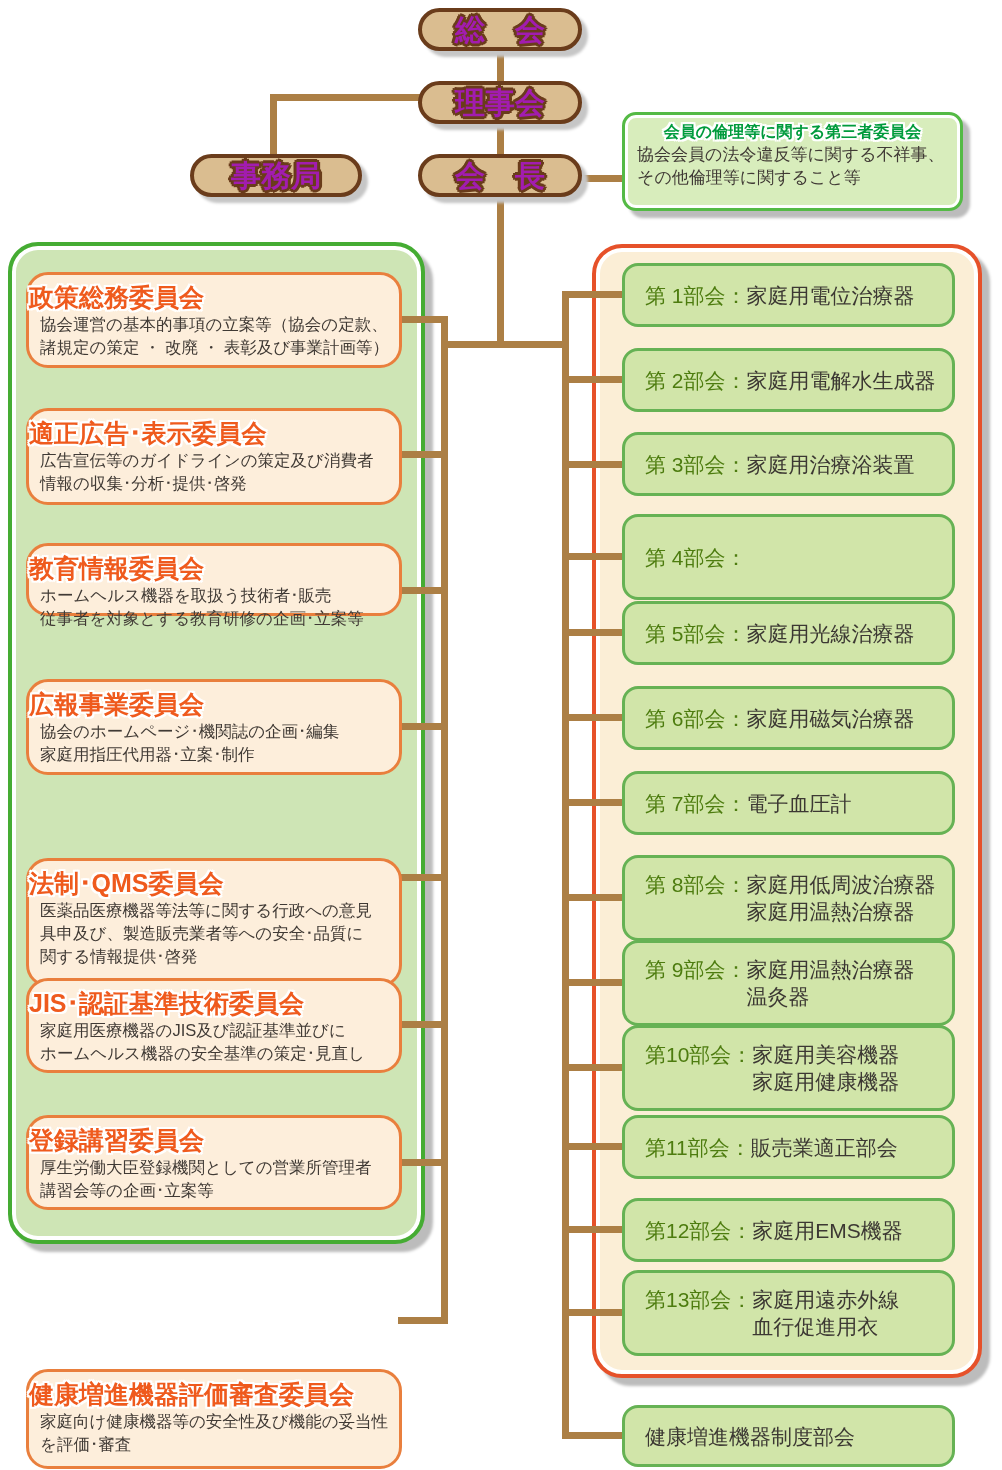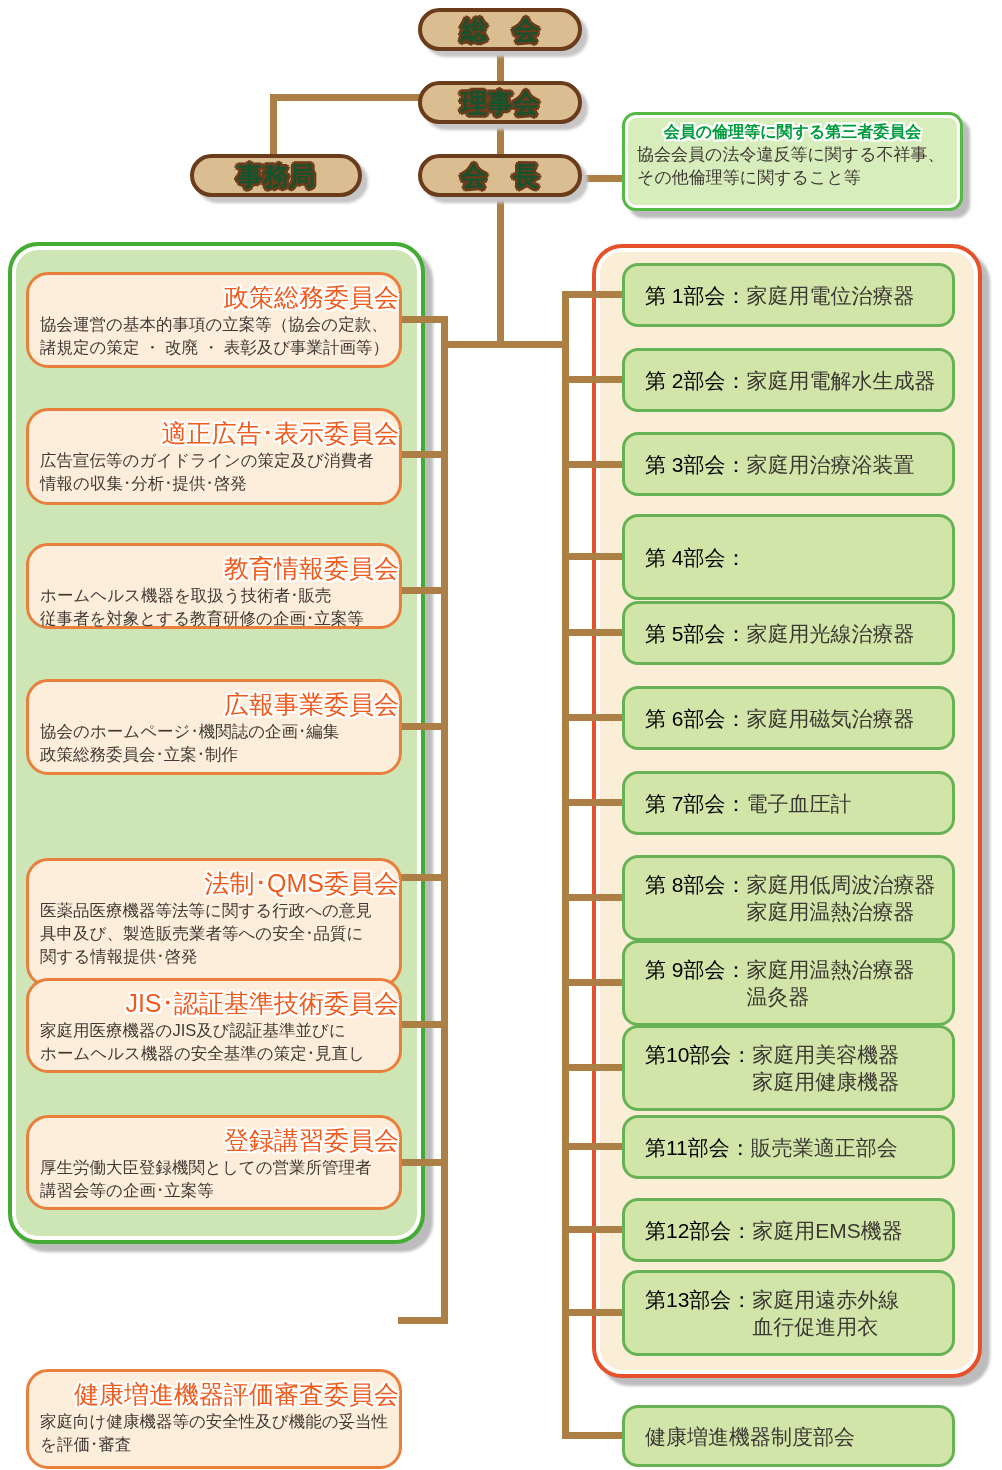--- a/index.html
+++ b/index.html
@@ -4,48 +4,48 @@
 <style>
   html,body{margin:0;padding:0;background:#fff;}
   .canvas{position:relative;width:1002px;height:1470px;background:#fff;overflow:hidden;
           font-family:"Liberation Sans","DejaVu Sans",sans-serif;}
   
   .ln{position:absolute;background:#ac7f45;}
   
   .pill{position:absolute;height:43px;background:#dabd90;border:4px solid #6a3c1b;border-radius:24px;
         box-sizing:border-box;display:flex;align-items:center;justify-content:center;
         box-shadow:6px 6px 3px #c6c6c6;}
-  .pill-txt{color:#14532d;font-size:26px;font-weight:bold;line-height:1;
+  .pill-txt{color:#a21caf;font-size:30px;font-weight:bold;line-height:1;
         text-shadow:-2px -2px 0 #6a3c1b,2px -2px 0 #6a3c1b,-2px 2px 0 #6a3c1b,2px 2px 0 #6a3c1b,
                     -3px 0 0 #6a3c1b,3px 0 0 #6a3c1b,0 -3px 0 #6a3c1b,0 3px 0 #6a3c1b;}
   
   .panel{position:absolute;box-sizing:border-box;border-radius:30px;
          box-shadow:8px 8px 3px #bcbcbc, inset 0 0 0 4px #ffffff;}
   .panel-left{left:8px;top:242px;width:417px;height:1002px;background:#cee5b5;border:4px solid #45ac33;}
   .panel-right{left:592px;top:244px;width:390px;height:1134px;background:#fbeed6;border:4px solid #e6512a;}
   
   .committee{position:absolute;left:26px;width:376px;box-sizing:border-box;background:#fdeedb;
              border:3px solid #e97f3d;border-radius:22px;padding-top:7px;}
-  .c-title{text-align:right;font-size:25px;font-weight:normal;color:#ef5a1d;line-height:1.25;
+  .c-title{text-align:left;font-size:25px;font-weight:bold;color:#ef5a1d;line-height:1.25;
            text-shadow:-2px -2px 0 #fff,2px -2px 0 #fff,-2px 2px 0 #fff,2px 2px 0 #fff,
                        -2px 0 0 #fff,2px 0 0 #fff,0 -2px 0 #fff,0 2px 0 #fff;}
   .c-line{font-size:16.5px;color:#403a35;line-height:23px;padding:0 11px;white-space:nowrap;}
   .pos-c1{top:272px;height:96px;}
   .pos-c2{top:408px;height:97px;}
-  .pos-c3{top:543px;height:86px;}
+  .pos-c3{top:543px;height:73px;}
   .pos-c4{top:679px;height:96px;}
   .pos-c5{top:813px;height:129px;margin-top:45px;}
   .pos-c6{top:978px;height:95px;}
   .pos-c7{top:1115px;height:95px;}
   .pos-c8{top:1341px;height:100px;margin-top:28px;}
   
   .bukai{position:absolute;left:622px;width:333px;box-sizing:border-box;background:#d1e5a9;
          border:3px solid #66b254;border-radius:16px;display:flex;align-items:center;padding-left:20px;}
   .b-row{display:flex;align-items:flex-start;}
-  .b-no{font-size:21px;color:#000000;line-height:27px;white-space:nowrap;}
+  .b-no{font-size:21px;color:#4d7c0f;line-height:27px;white-space:nowrap;}
   .b-lines div{font-size:21px;color:#3c3833;line-height:27px;white-space:nowrap;}
   .pos-b1{top:263px;height:64px;}
   .pos-b2{top:348px;height:64px;}
   .pos-b3{top:432px;height:64px;}
   .pos-b4{top:514px;height:86px;}
   .pos-b5{top:601px;height:64px;}
   .pos-b6{top:686px;height:64px;}
   .pos-b7{top:771px;height:64px;}
   .pos-b8{top:855px;height:86px;}
   .pos-b9{top:940px;height:86px;}
@@ -136,21 +136,21 @@
     <div class="c-line">情報の収集･分析･提供･啓発</div>
   </div>
   <div class="committee pos-c3">
     <div class="c-title">教育情報委員会</div>
     <div class="c-line">ホームヘルス機器を取扱う技術者･販売</div>
     <div class="c-line">従事者を対象とする教育研修の企画･立案等</div>
   </div>
   <div class="committee pos-c4">
     <div class="c-title">広報事業委員会</div>
     <div class="c-line">協会のホームページ･機関誌の企画･編集</div>
-    <div class="c-line">政策総務委員会･立案･制作</div>
+    <div class="c-line">家庭用指圧代用器･立案･制作</div>
   </div>
   <div class="committee pos-c5">
     <div class="c-title">法制･QMS委員会</div>
     <div class="c-line">医薬品医療機器等法等に関する行政への意見</div>
     <div class="c-line">具申及び、製造販売業者等への安全･品質に</div>
     <div class="c-line">関する情報提供･啓発</div>
   </div>
   <div class="committee pos-c6">
     <div class="c-title">JIS･認証基準技術委員会</div>
     <div class="c-line">家庭用医療機器のJIS及び認証基準並びに</div>

